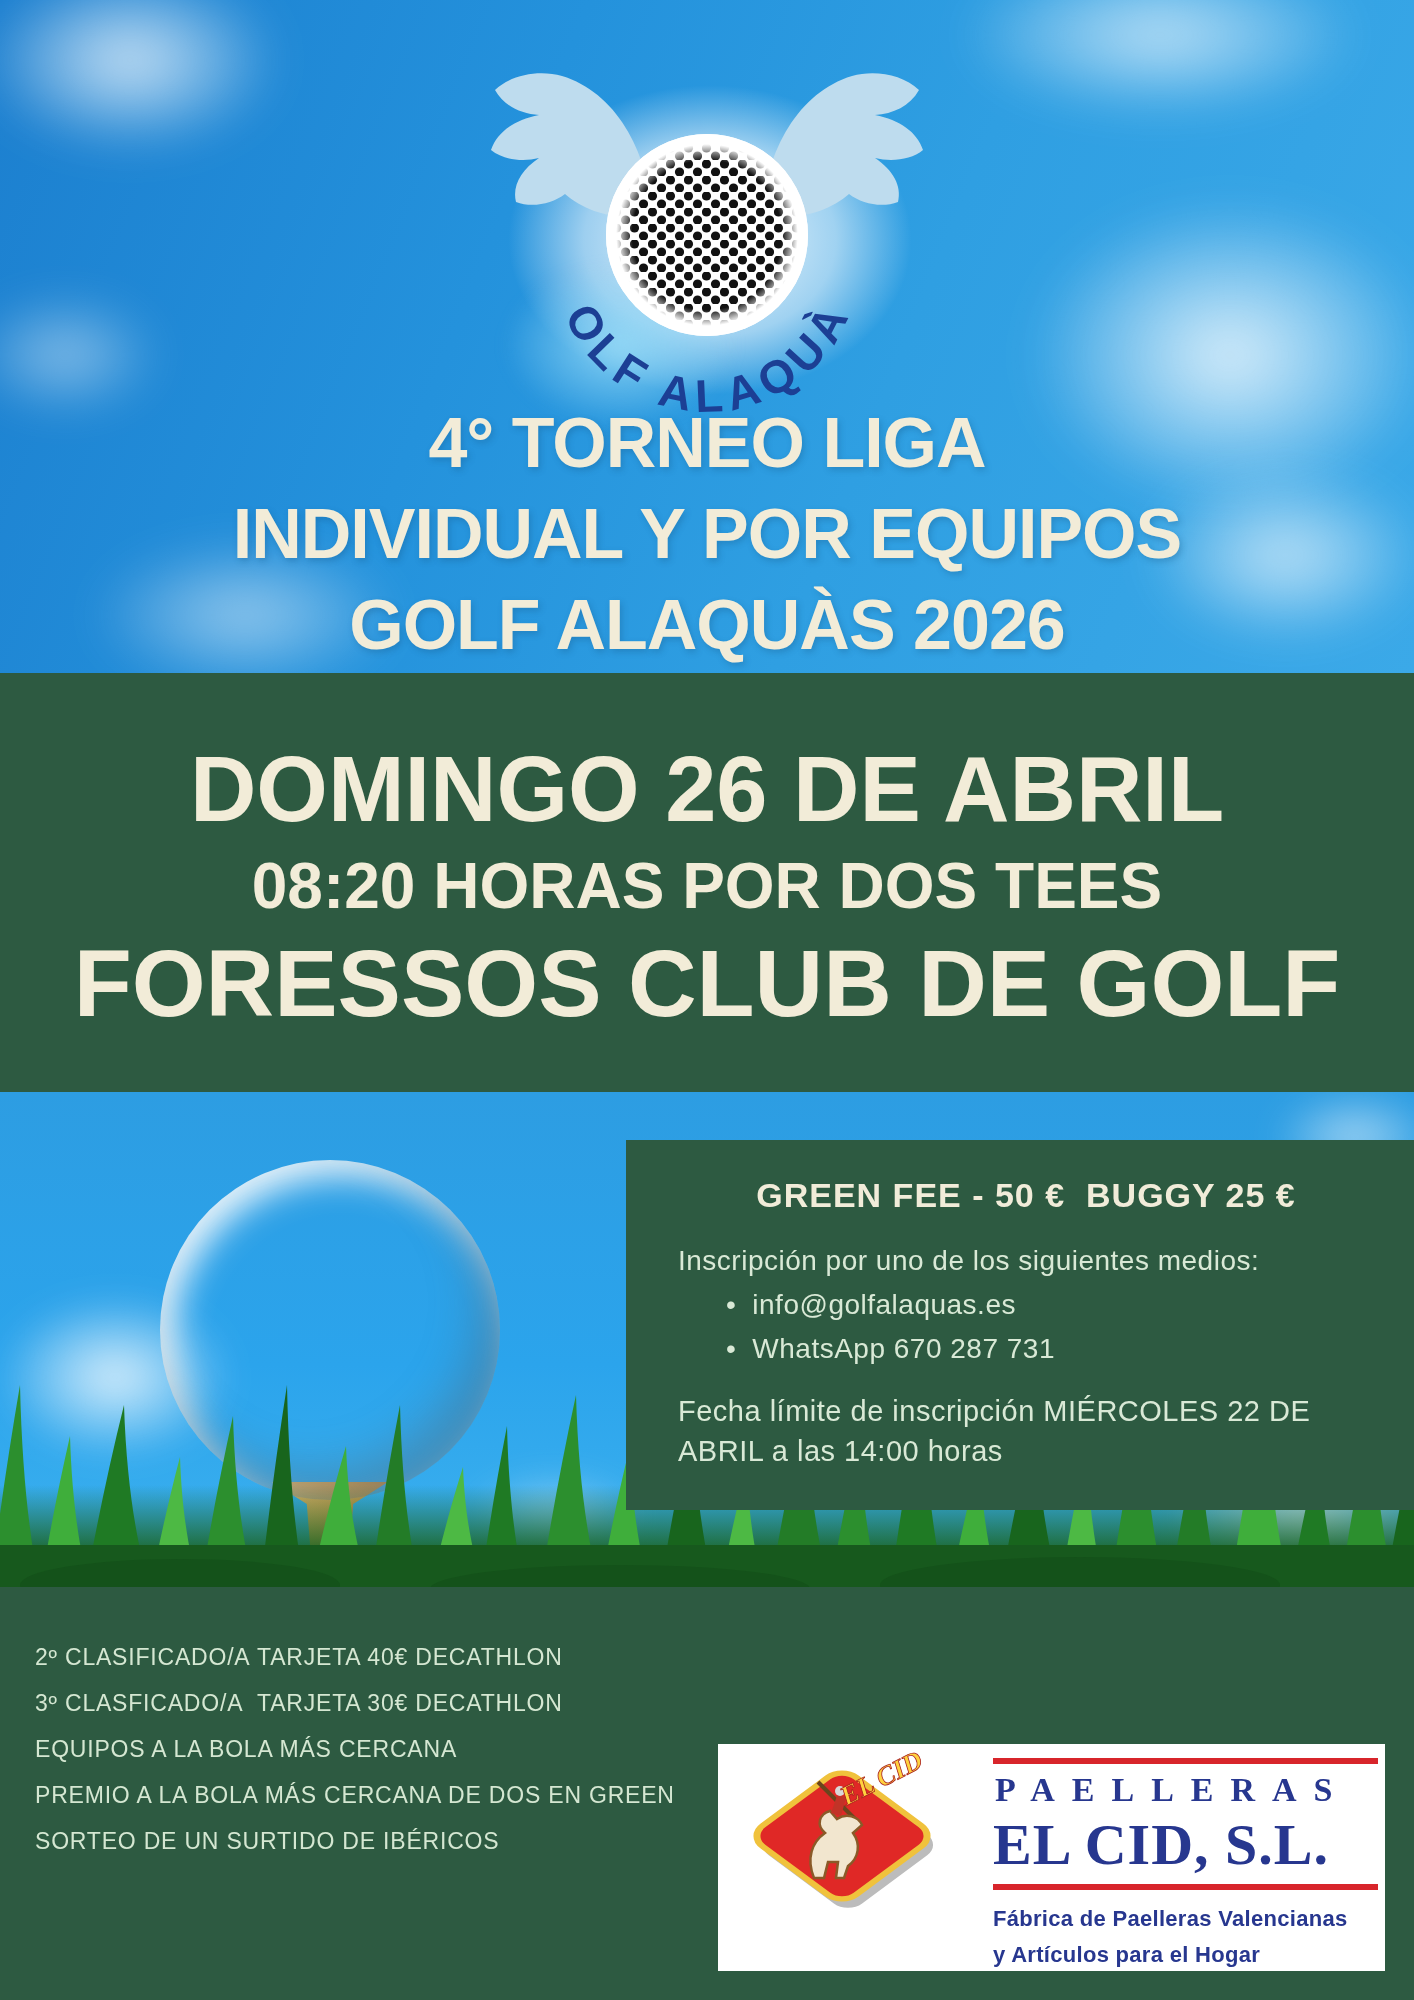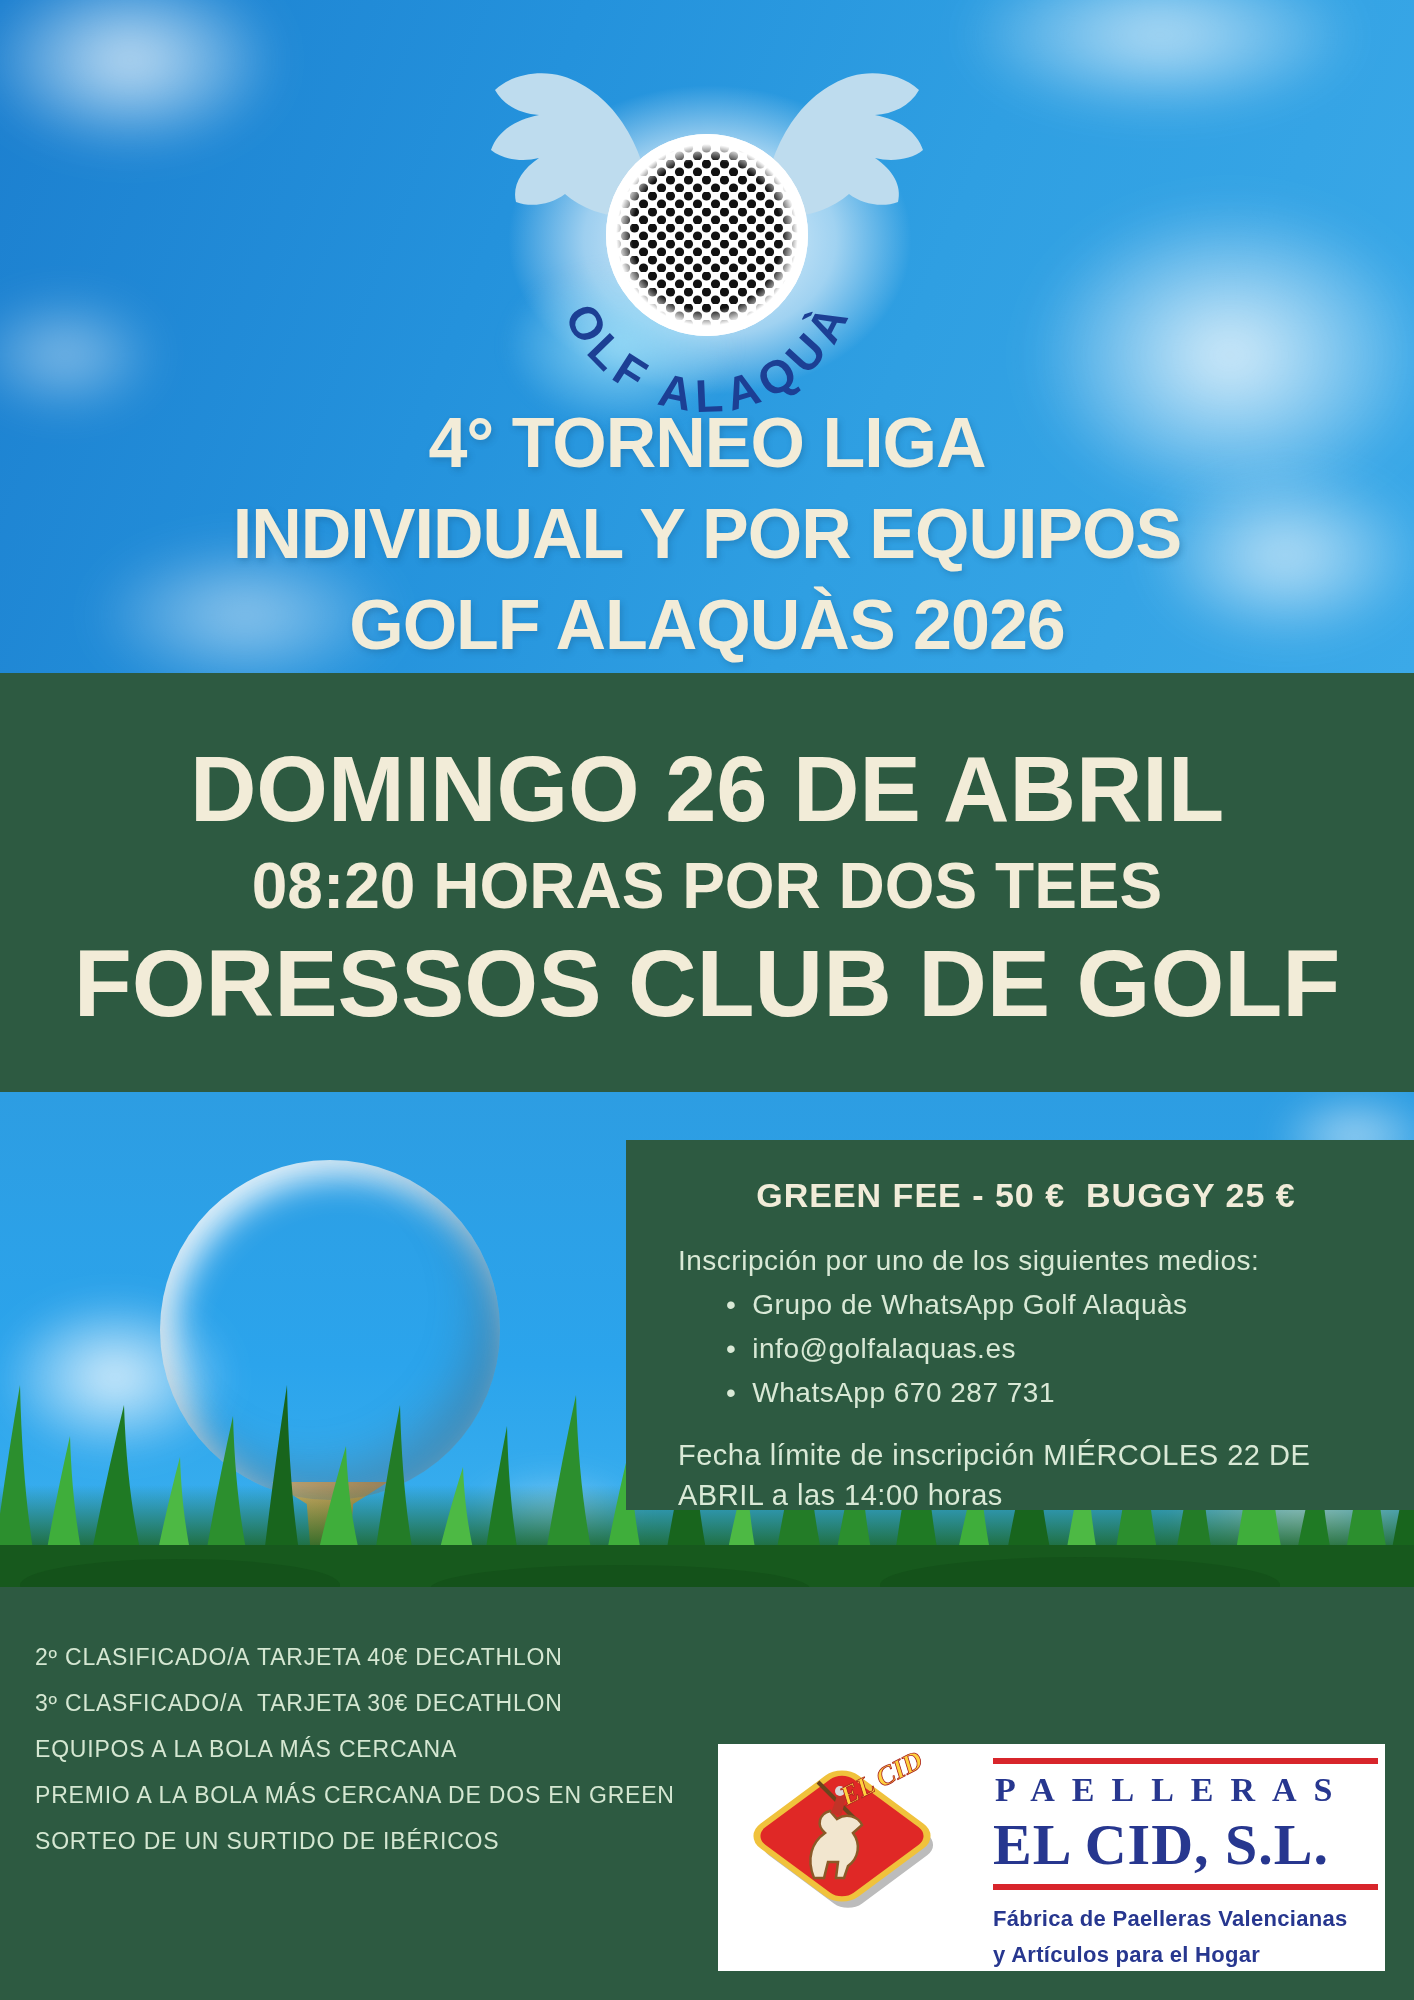--- a/index.html
+++ b/index.html
@@ -178,21 +178,20 @@
       <rect x="0" y="160" width="1414" height="45" fill="#17591d"></rect>
       <ellipse cx="180" cy="200" rx="160" ry="26" fill="#14521a"></ellipse>
       <ellipse cx="620" cy="204" rx="190" ry="24" fill="#14521a"></ellipse>
       <ellipse cx="1080" cy="200" rx="200" ry="28" fill="#14521a"></ellipse>
     </svg>
 
     <div class="info-box">
       <div class="info-heading">GREEN FEE - 50 €  BUGGY 25 €</div>
       <div class="info-intro">Inscripción por uno de los siguientes medios:</div>
       <ul class="info-bullets">
-        <li>Grupo de WhatsApp Golf Alaquàs</li>
         <li>info@golfalaquas.es</li>
         <li>WhatsApp 670 287 731</li>
       </ul>
       <div class="info-deadline">Fecha límite de inscripción MIÉRCOLES 22 DE ABRIL a las 14:00 horas</div>
     </div>
   </section>
 
   <footer class="footer">
     <div class="prizes">
       <div class="prize-row">

